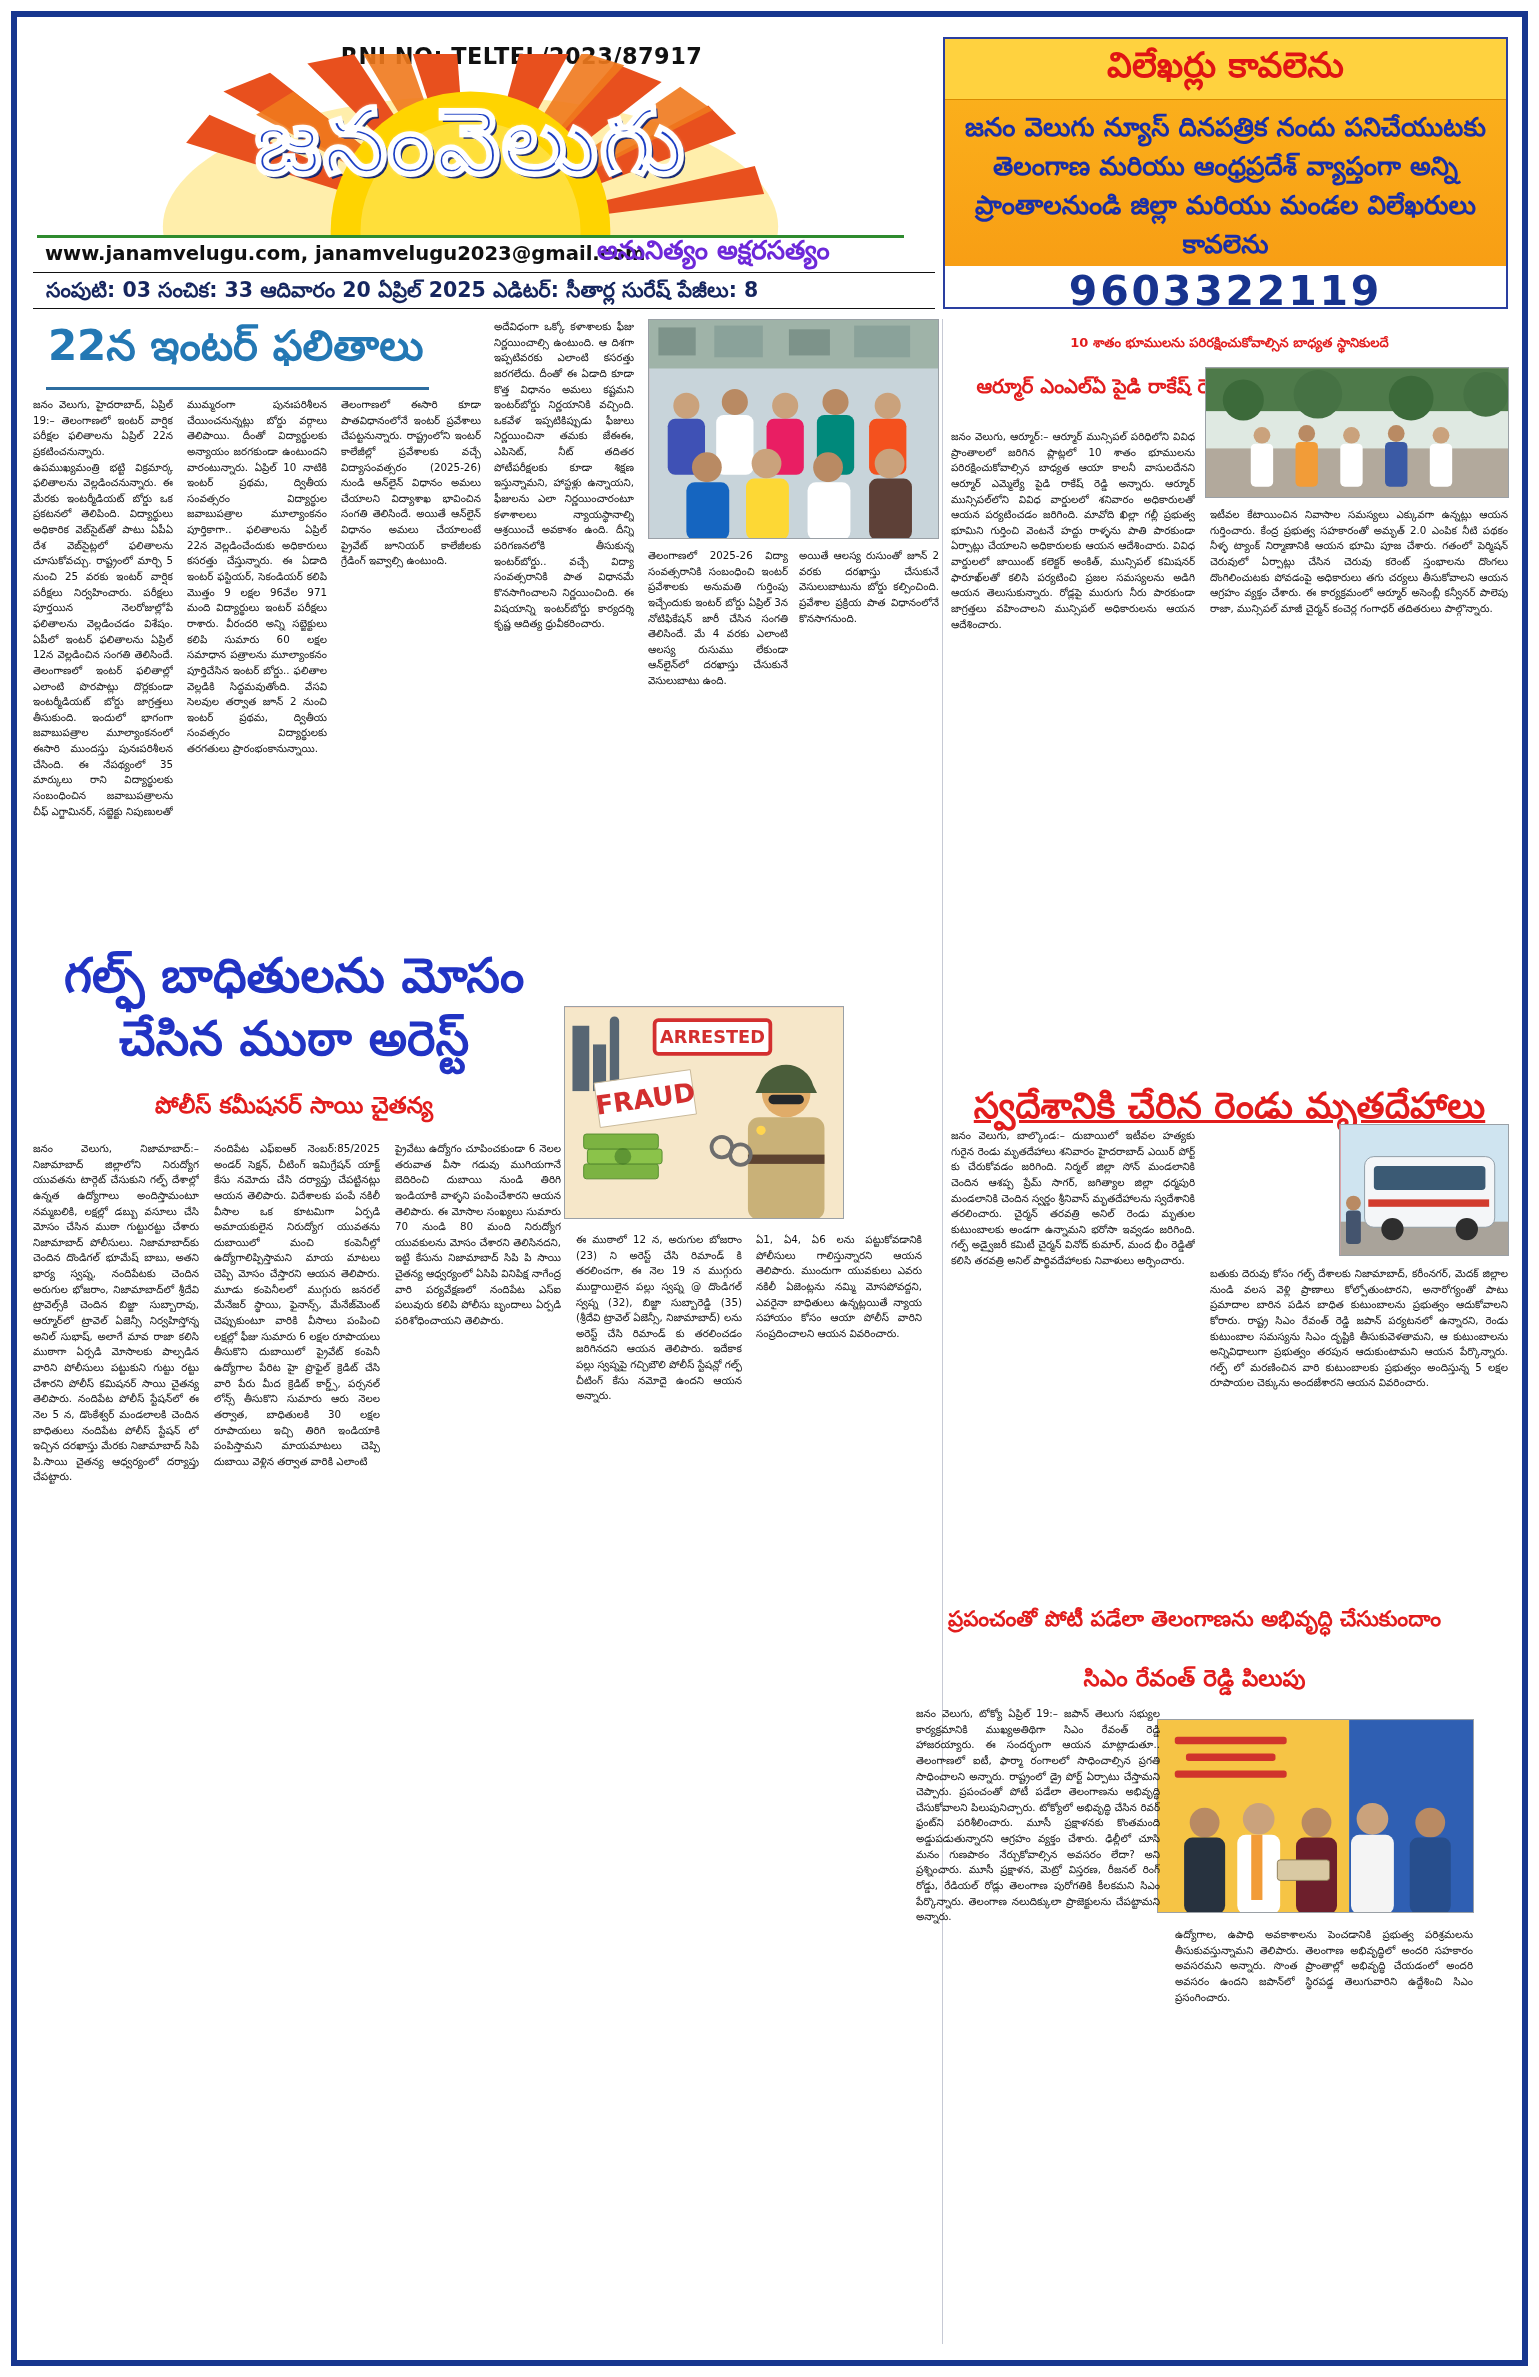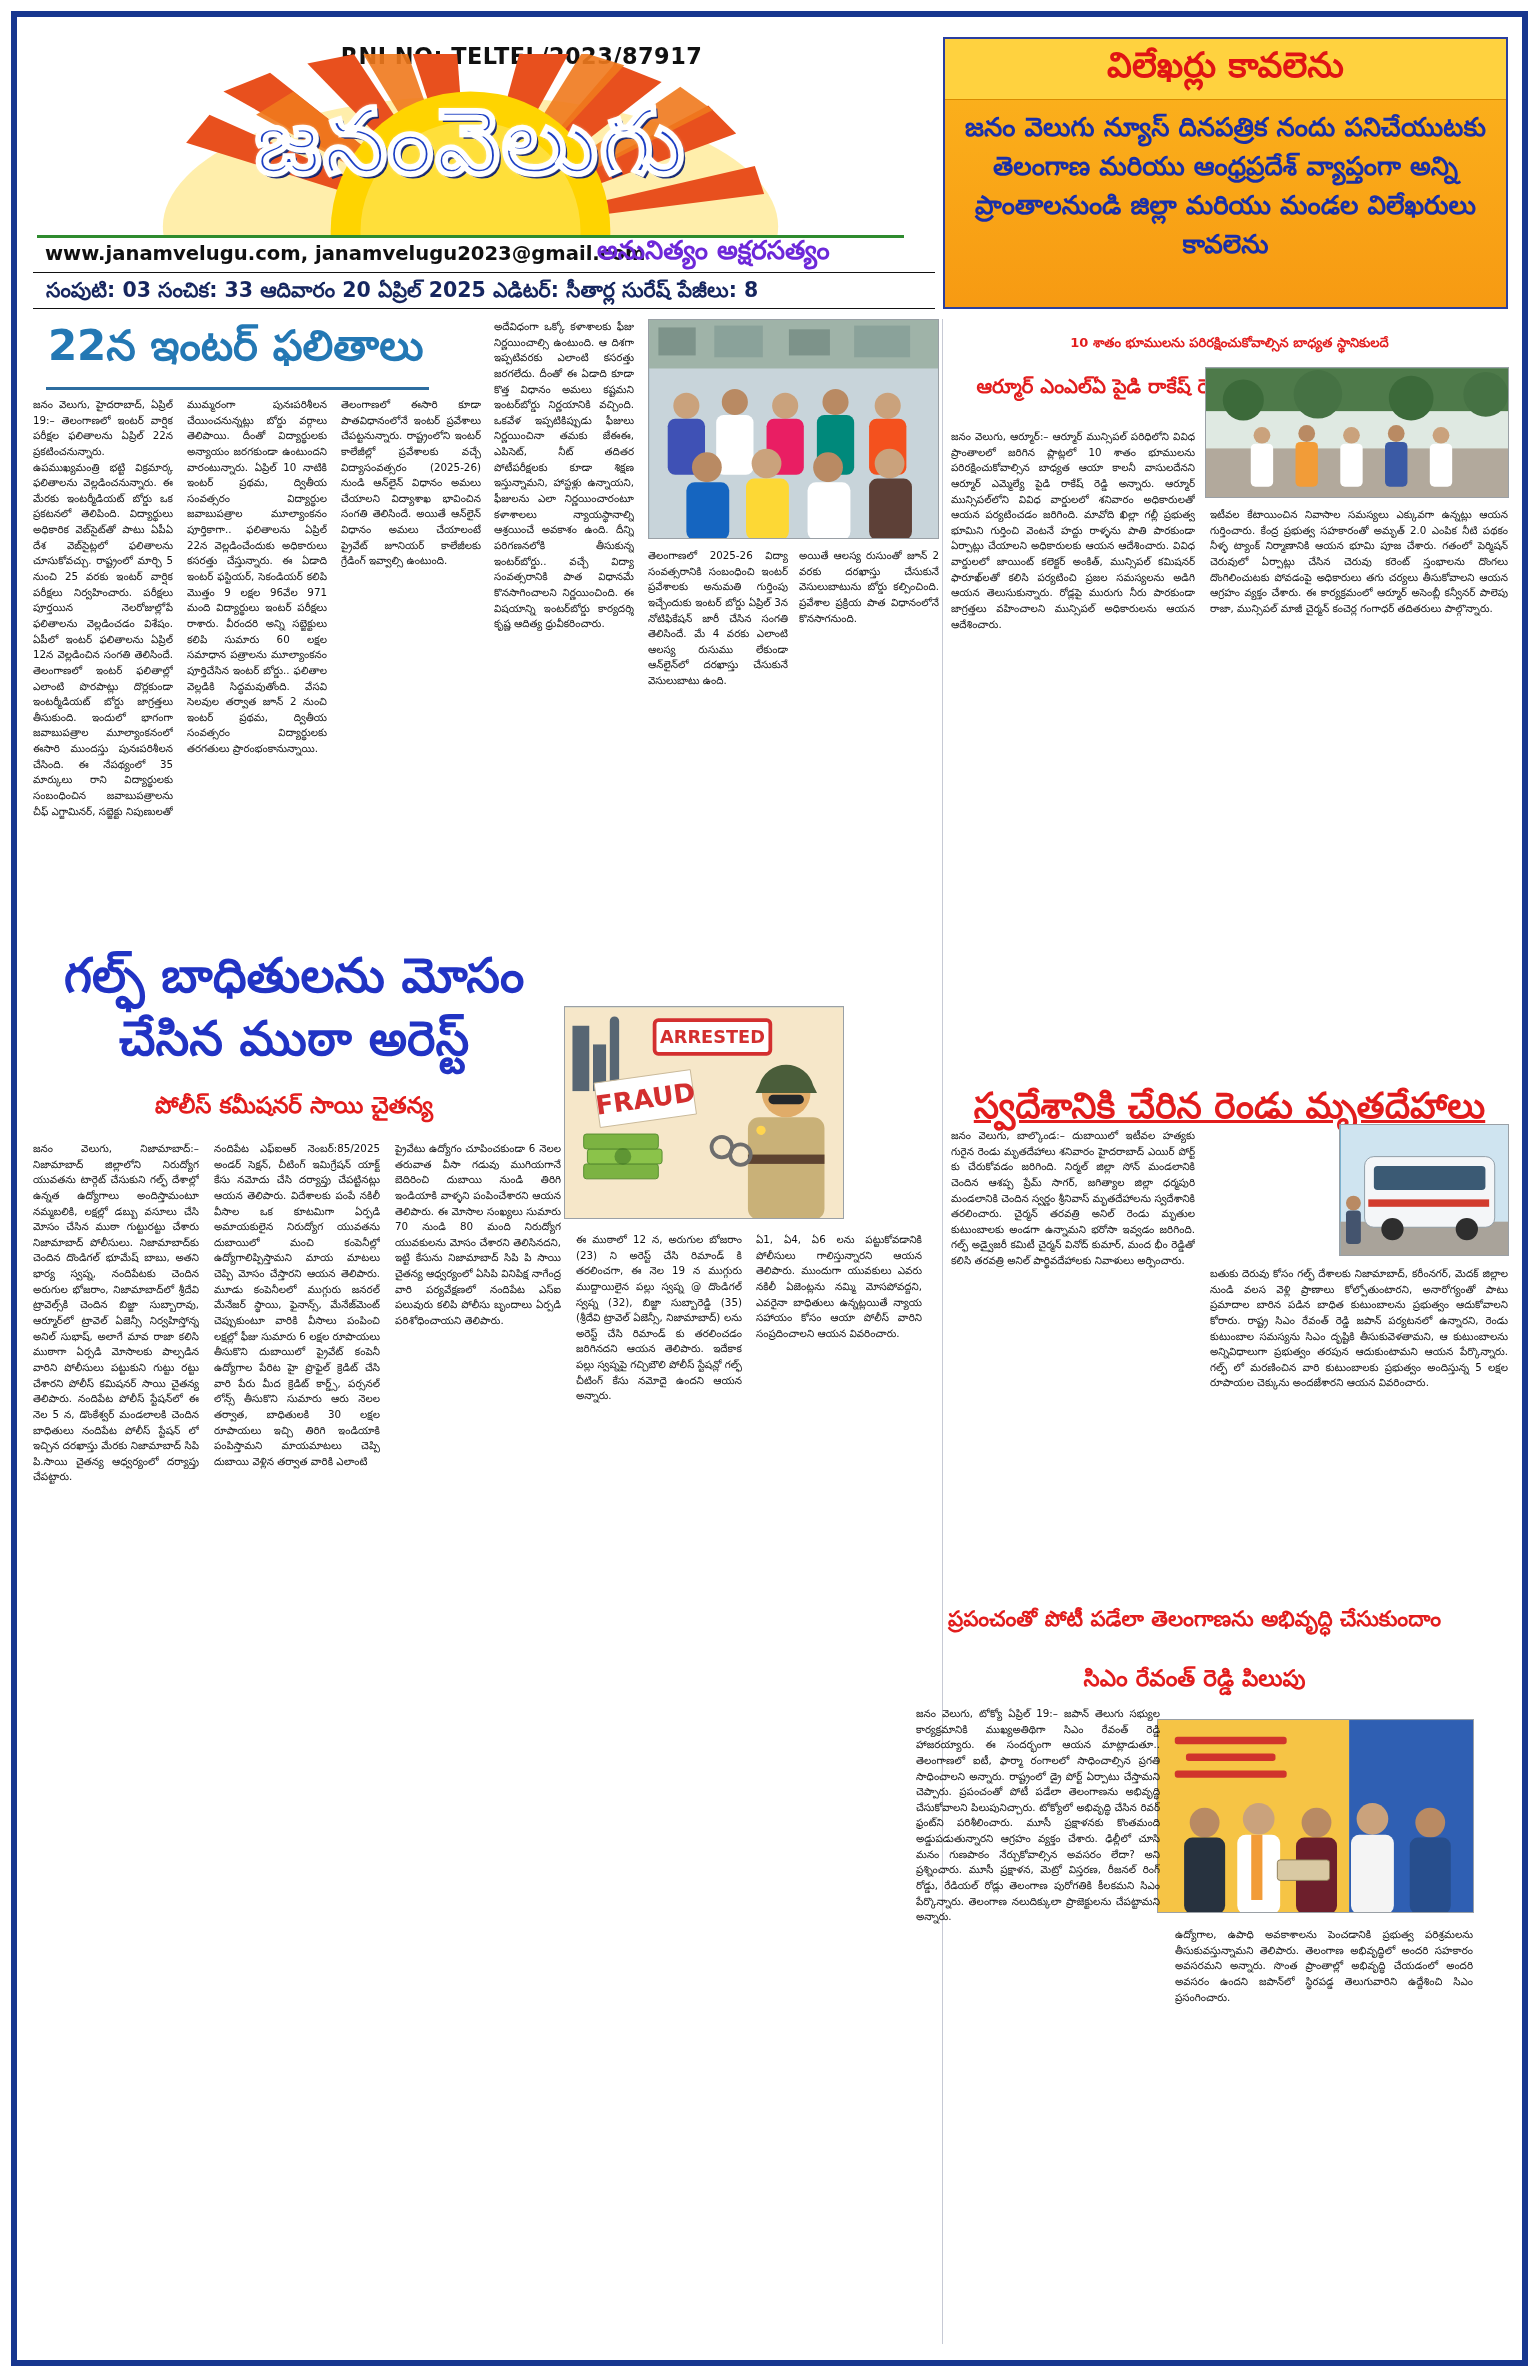--- a/index.html
+++ b/index.html
@@ -31,21 +31,21 @@
              line-height:1.5; padding:7.5px 18.6px 1.9px 18.6px; }
   .ad-note { background:rgba(255,255,255,.4); color:#123f8f; font-size:19.6px; font-weight:bold;
              text-align:center; padding:3.7px 0; }
   .ad-phone { background:#ffffff; color:#17338e; font-size:41px; font-weight:bold;
               text-align:center; letter-spacing:2.8px; padding:1.9px 0 5.6px 0; }
 
   
   .art { position:absolute; }
   .col { position:absolute; font-size:10.3px; line-height:1.52; text-align:justify;
          overflow:hidden; color:#101010; }
-  .photo { position:absolute; border:0.9px solid #9aa0a6; overflow:hidden; background:#0369a1; }
+  .photo { position:absolute; border:0.9px solid #9aa0a6; overflow:hidden; background:#ef4444; }
   .red { color:#e21d1d; }
 
   
   .a1-headline { position:absolute; left:13px; top:1.9px; font-size:42px; font-weight:bold;
                  color:#2478b4; border-bottom:3.7px solid #2d6da0; padding:0 5.6px 7.5px 1.9px; }
   
   .a4-h { position:absolute; left:18.6px; top:3.7px; width:485px; text-align:center;
           font-size:48px; font-weight:bold; color:#2133c4; line-height:1.2; }
   .a4-sub { position:absolute; left:18.6px; top:149px; width:485px; text-align:center;
             font-size:23px; font-weight:bold; }
@@ -88,20 +88,21 @@
   </div>
   <div class="masthead">జనంవెలుగు</div>
   <div class="green-rule"></div>
   <div class="site-line">www.janamvelugu.com, janamvelugu2023@gmail.com</div>
   <div class="tagline">అనునిత్యం అక్షరసత్యం</div>
   <div class="infobar">సంపుటి: 03  సంచిక: 33  ఆదివారం 20 ఏప్రిల్  2025  ఎడిటర్: సీతార్ల సురేష్  పేజీలు: 8</div>
 
   <div class="adbox">
     <div class="ad-title">విలేఖర్లు కావలెను</div>
     <div class="ad-body">జనం వెలుగు న్యూస్ దినపత్రిక నందు పనిచేయుటకు తెలంగాణ మరియు ఆంధ్రప్రదేశ్ వ్యాప్తంగా అన్ని ప్రాంతాలనుండి జిల్లా మరియు మండల విలేఖరులు కావలెను</div>
+    <div class="ad-phone">9603322119</div>
   </div>
 
   <div class="art" style="left:33px; top:319px; width:906px; height:626px;">
     <div class="a1-headline">22న ఇంటర్ ఫలితాలు</div>
 
     <div class="photo" style="left:615px; top:0; width:291px; height:220px;">
       <svg viewBox="0 0 312 236" width="291" height="220">
         <rect width="312" height="236" fill="#c8d4da"></rect>
         <rect width="312" height="52" fill="#9fb3a8"></rect>
         <rect x="10" y="8" width="40" height="30" fill="#7d938a"></rect>

